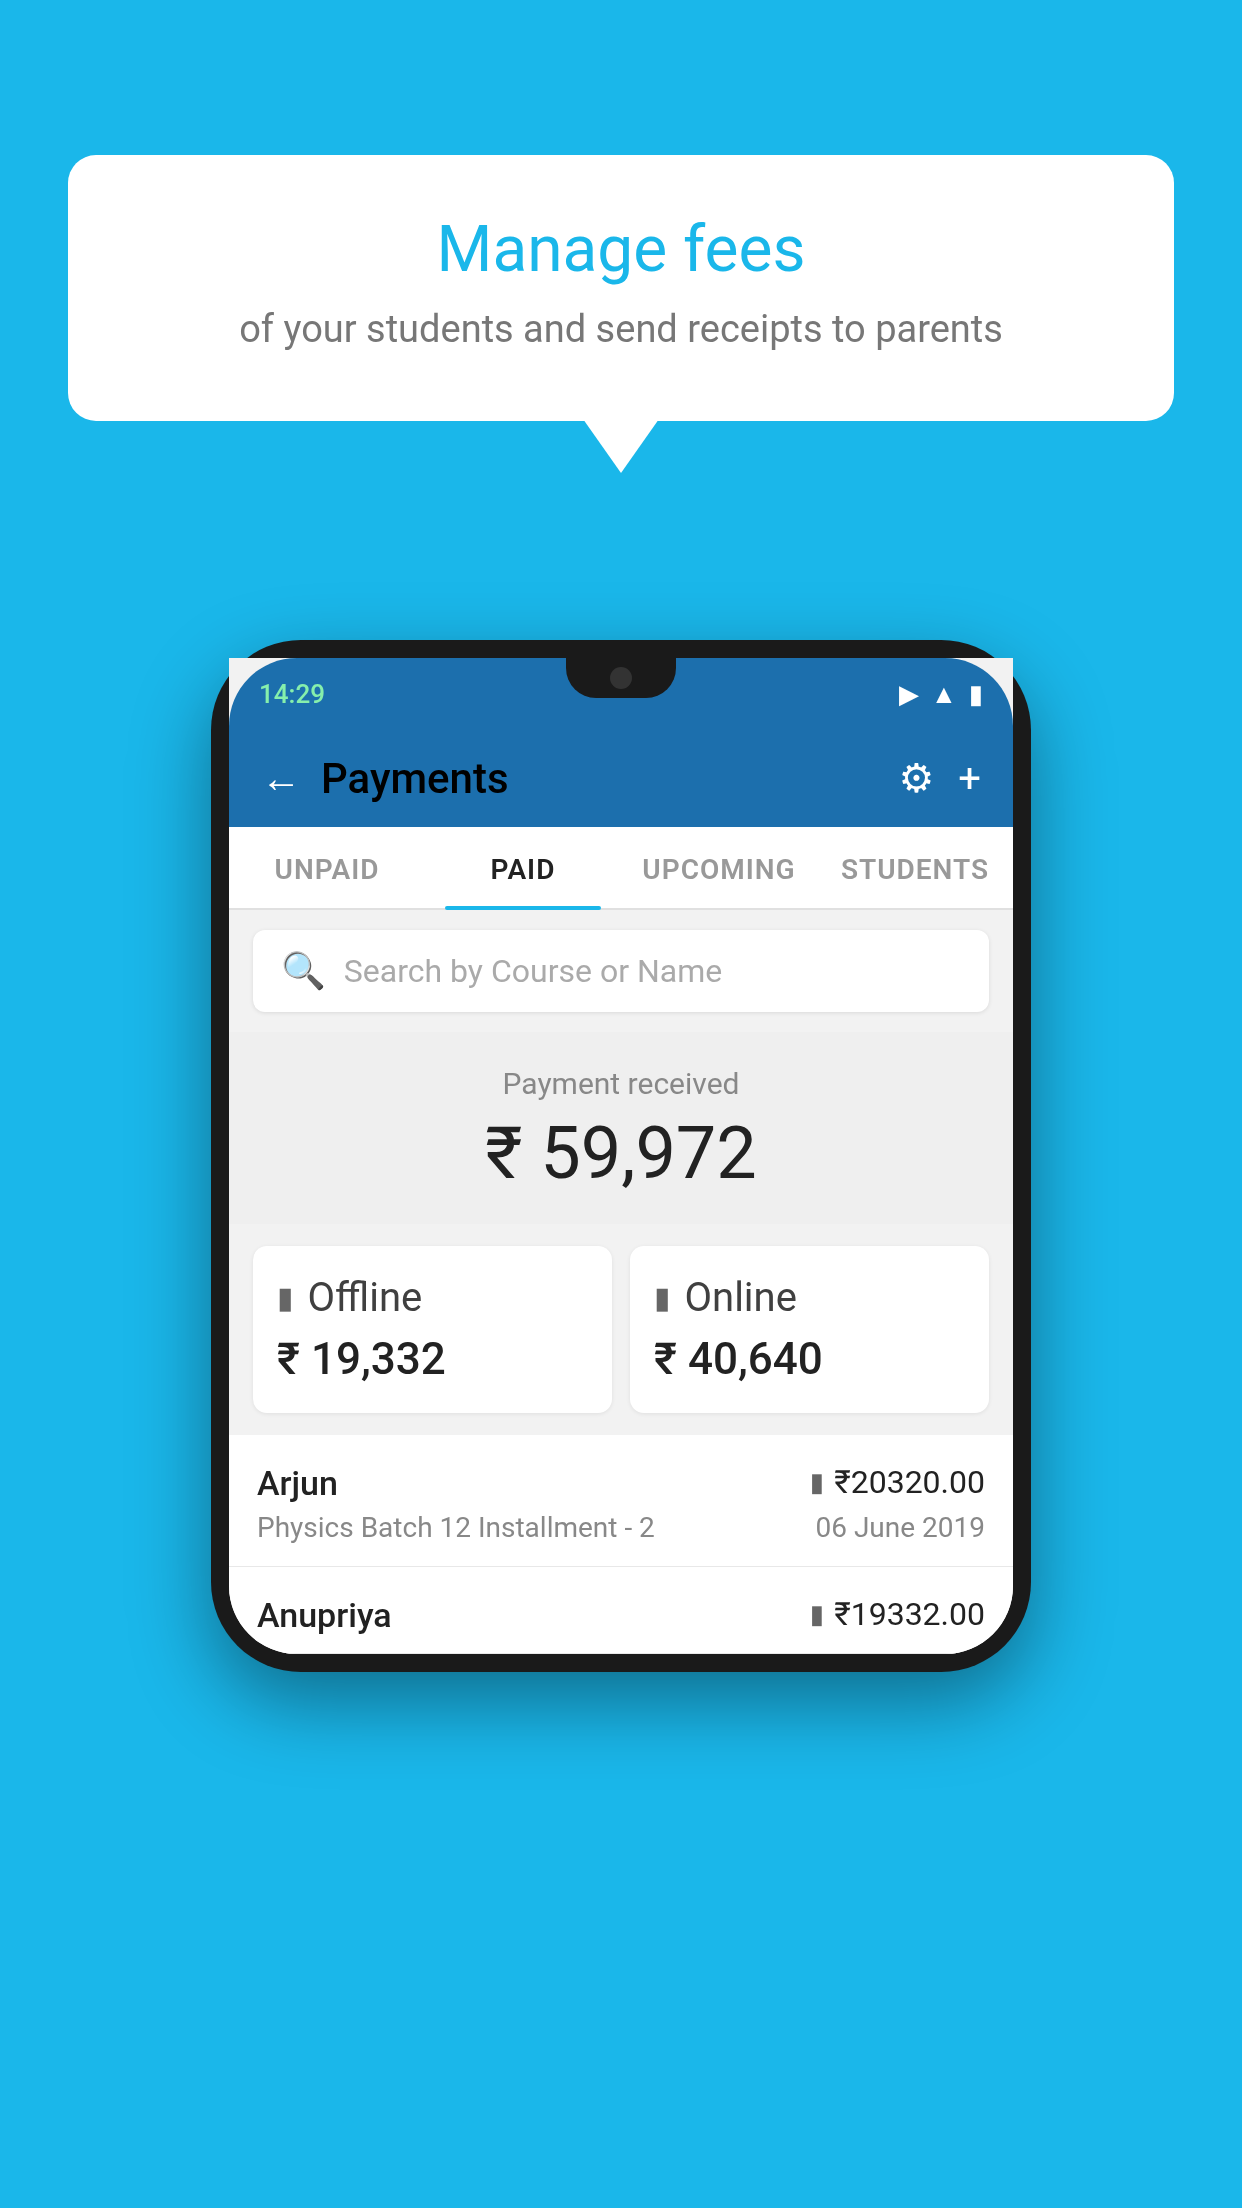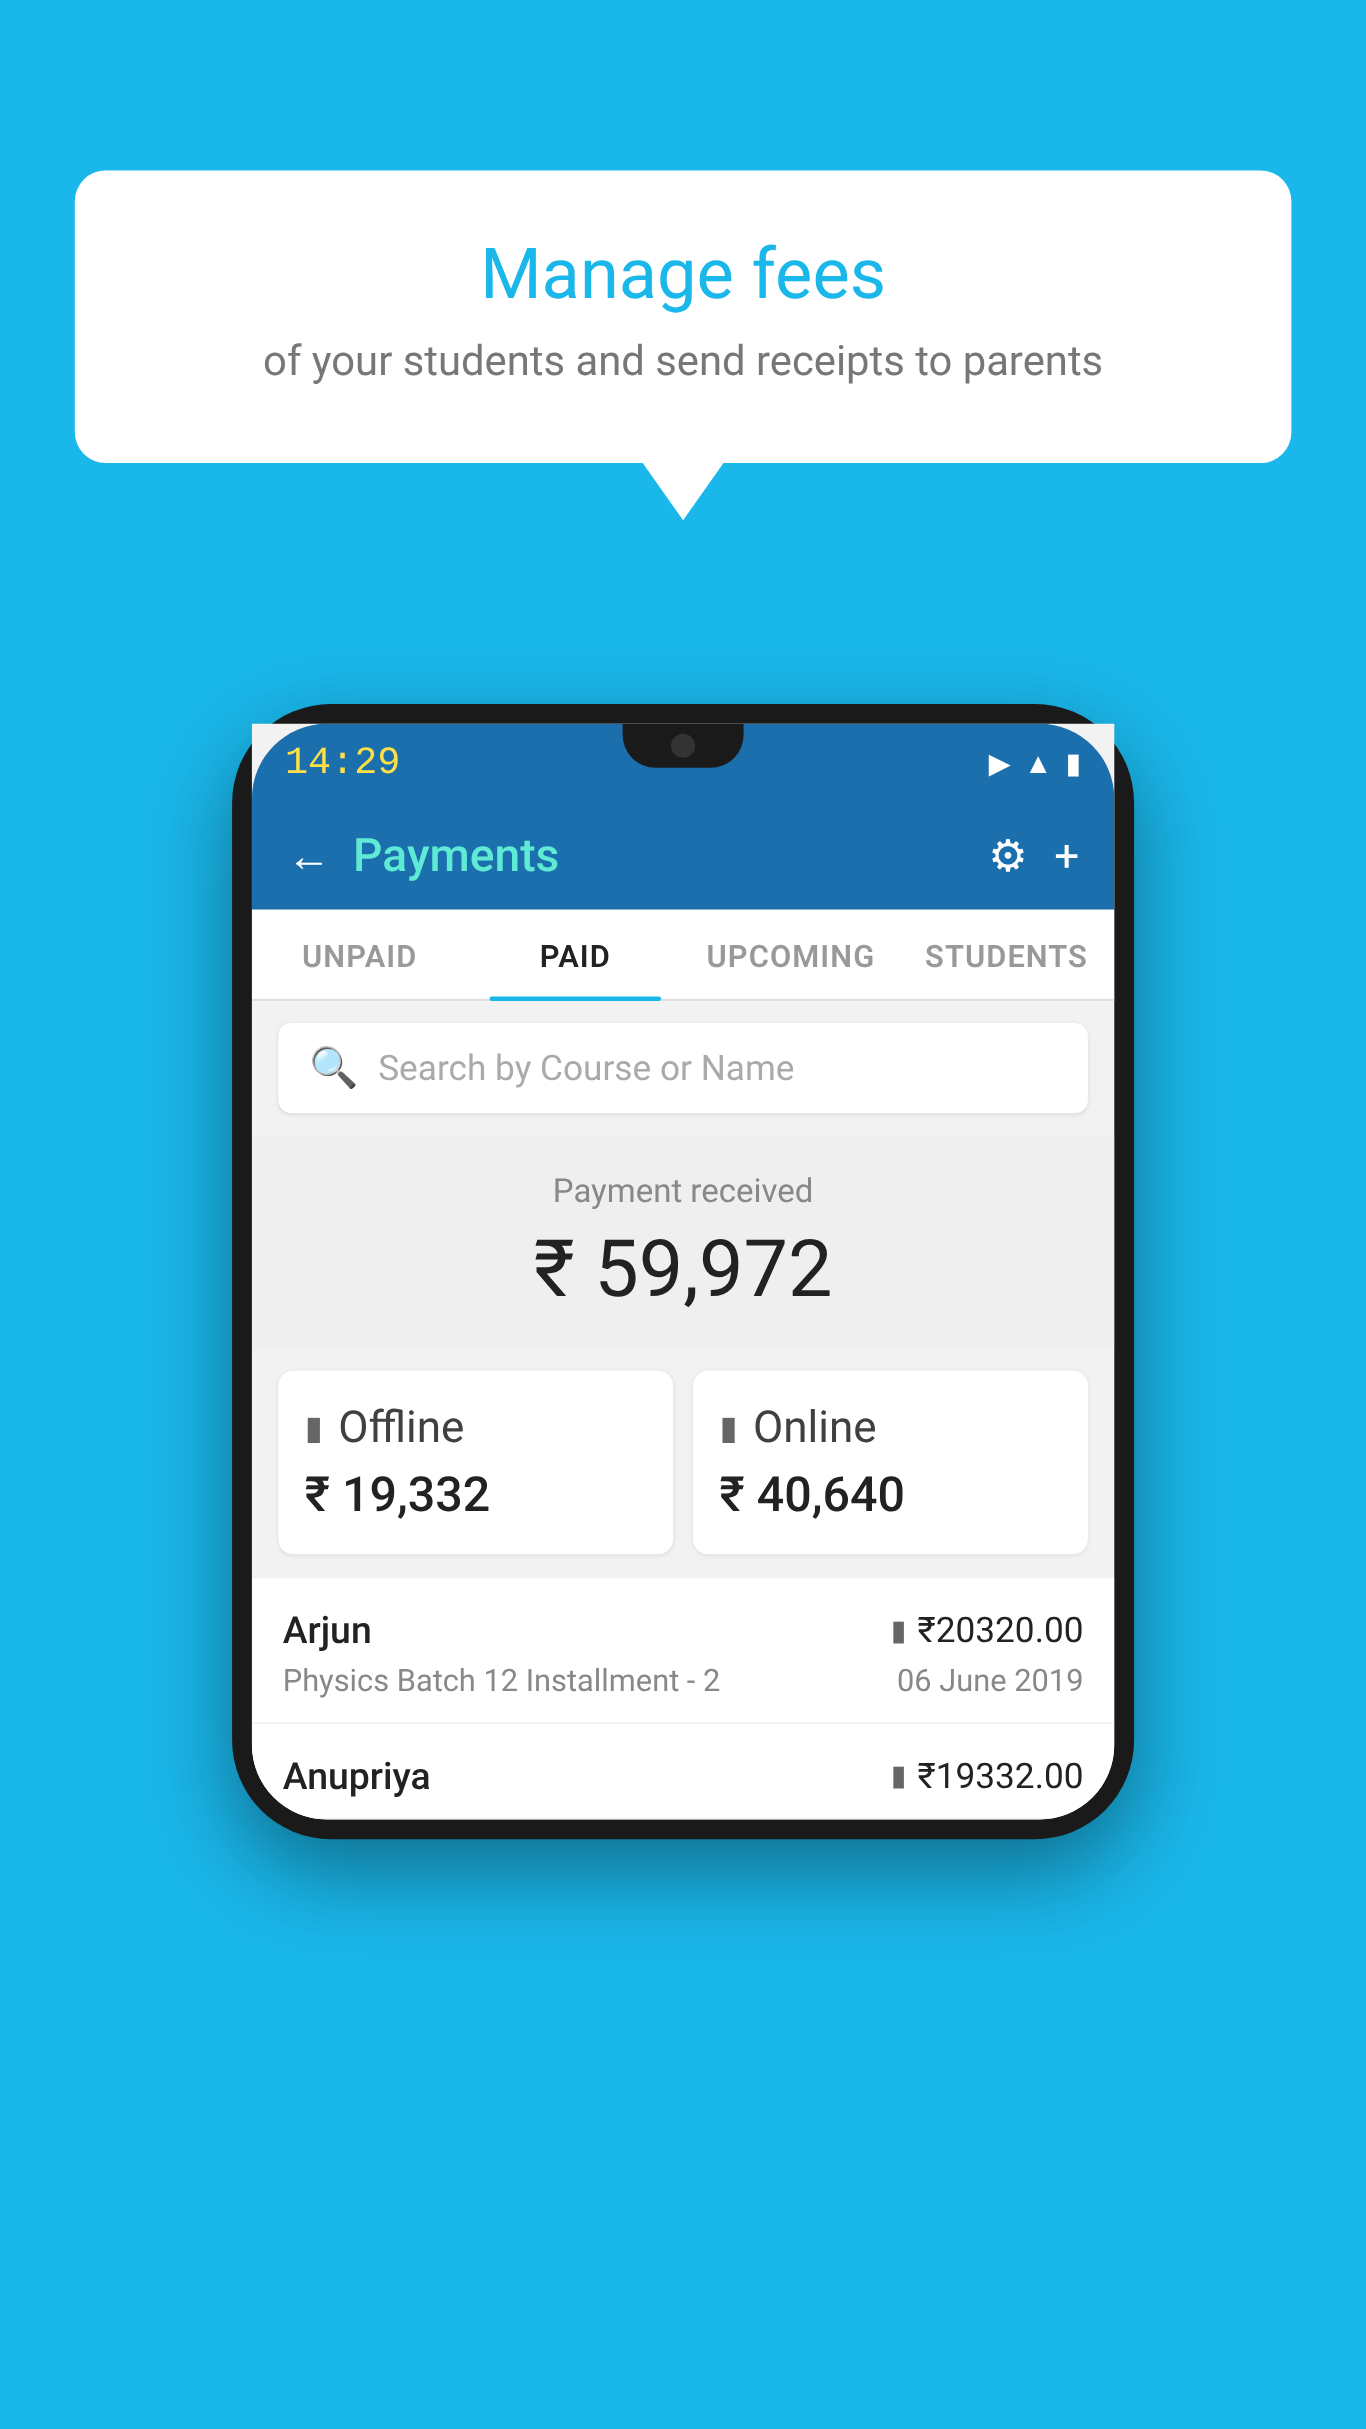--- a/index.html
+++ b/index.html
@@ -72,24 +72,23 @@
       background: #1c6fad;
       border-radius: 68px 68px 0 0;
       height: 72px;
       display: flex;
       align-items: center;
       justify-content: space-between;
       padding: 0 30px;
       position: relative;
     }
     .status-time {
-      color: #fde047;
-      font-size: 35px;
+      color: #86efac;
+      font-size: 26px;
       font-weight: 500;
-      font-family: Liberation Mono, monospace;
     }
     .notch {
       position: absolute;
       top: 0;
       left: 50%;
       transform: translateX(-50%);
       width: 110px;
       height: 40px;
       background: #1a1a1a;
       border-radius: 0 0 30px 30px;
@@ -130,21 +129,21 @@
       display: flex;
       align-items: center;
       gap: 20px;
     }
     .back-arrow {
       color: white;
       font-size: 40px;
       cursor: pointer;
     }
     .header-title {
-      color: #5eead4;
+      color: #000000;
       font-size: 42px;
       font-weight: 500;
     }
     .header-right {
       display: flex;
       align-items: center;
       gap: 24px;
     }
     .gear-icon, .plus-icon {
       color: white;

